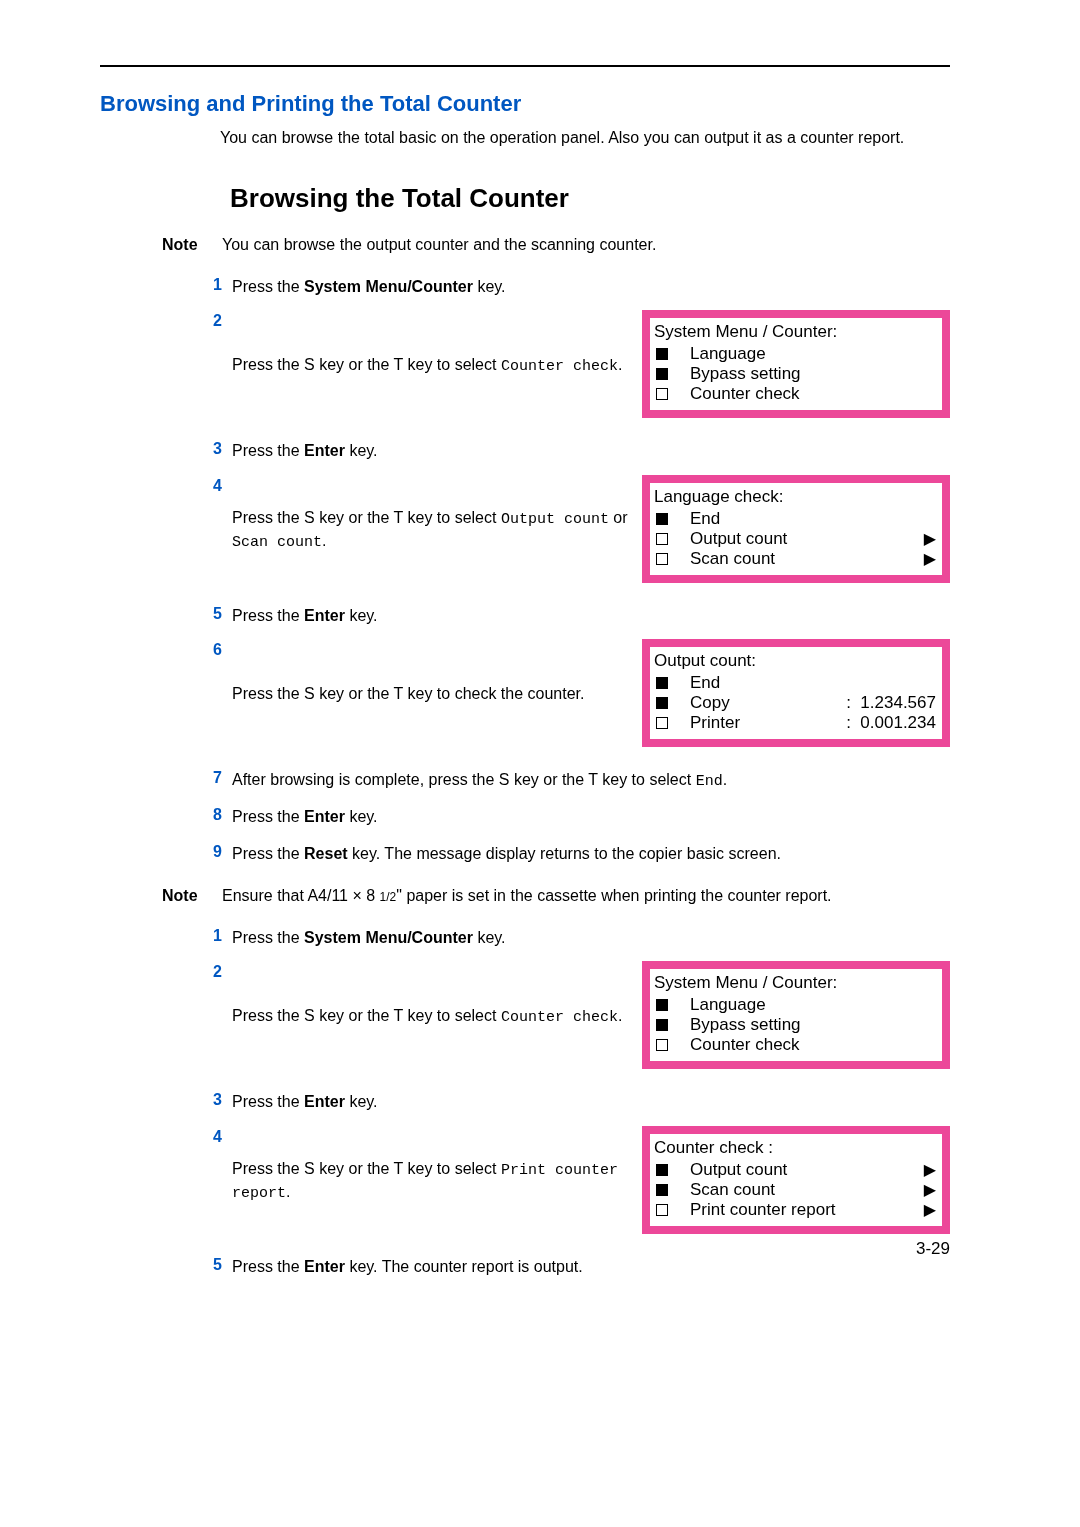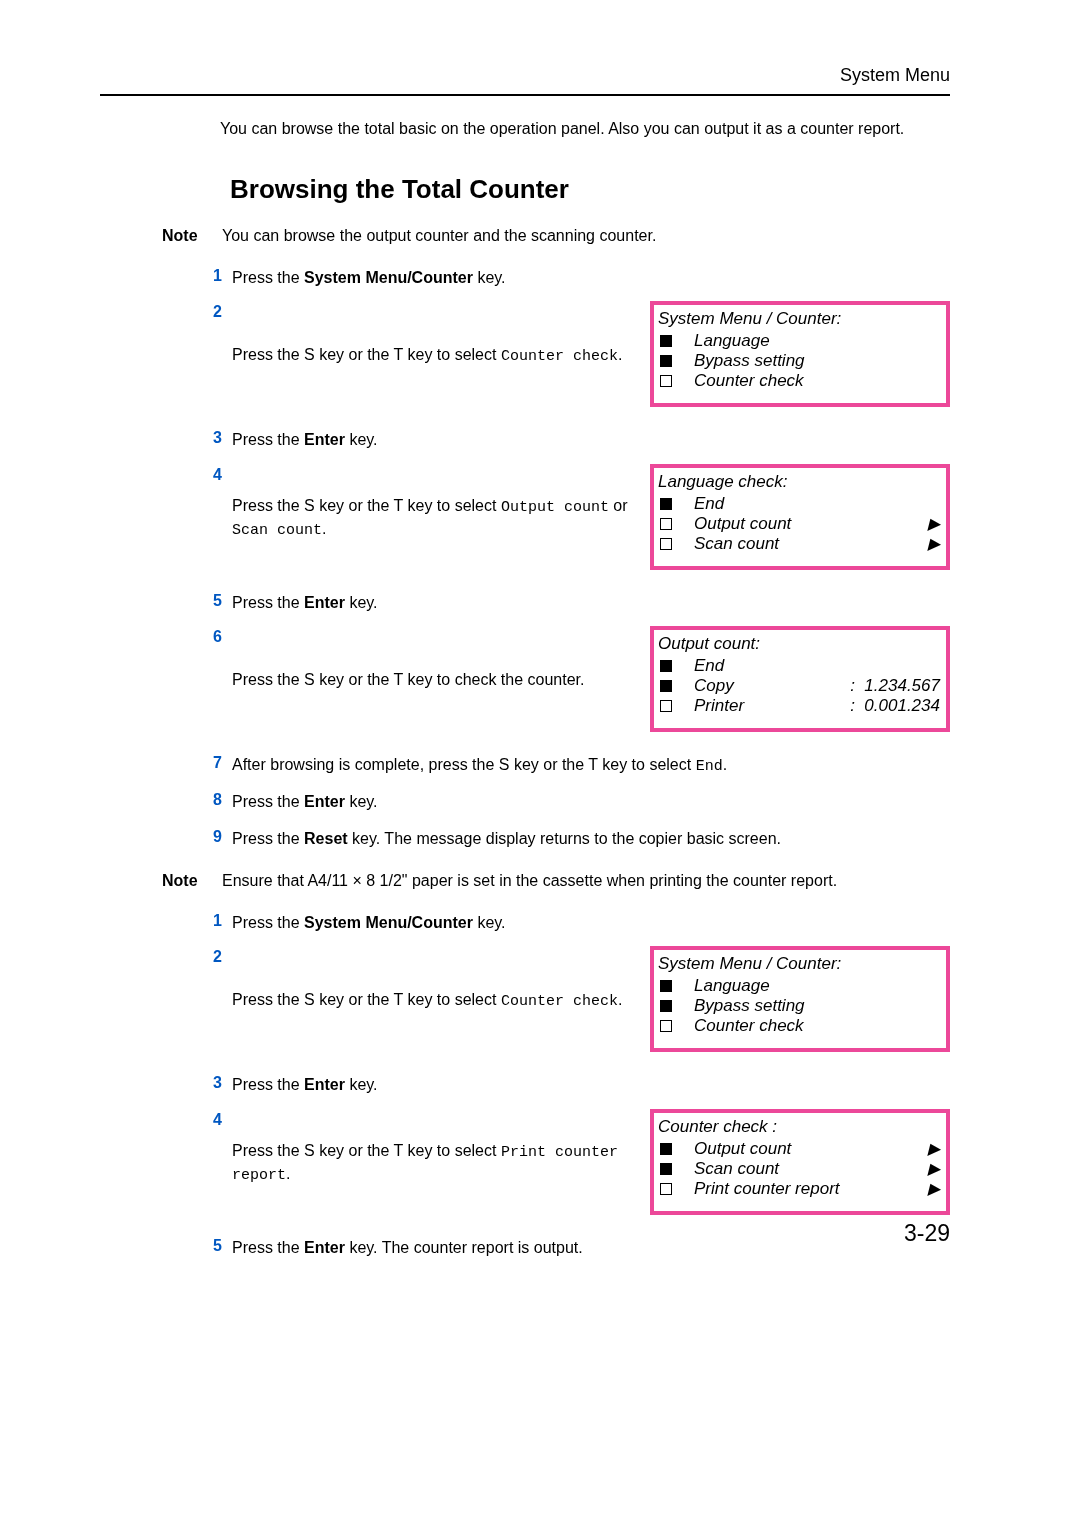--- a/index.html
+++ b/index.html
@@ -87,26 +87,25 @@
     padding-right: 10px;
     line-height: 1.4;
   }
   .mono {
     font-family: "Courier New", monospace;
     font-size: 15px;
   }
   .lcd {
     width: 280px;
     flex: none;
-    border: 4px solid #ec4899;
-    padding: 4px 6px 12px 6px;
+    border: 8px solid #ec4899;
+    padding: 4px 6px 6px 6px;
     font-size: 17px;
     margin-left: auto;
     margin-top: -2px;
-    font-style: italic;
   }
   .lcd-title { margin-bottom: 2px; margin-left: -2px; }
   .lcd-line {
     display: flex;
     align-items: center;
   }
   .lcd-box {
     width: 12px;
     height: 12px;
     border: 1.5px solid #000;
@@ -119,32 +118,32 @@
   .lcd-arrow {
     width: 14px;
     text-align: right;
     font-size: 16px;
   }
   .lcd-label { padding-left: 12px; flex: 1; }
   .lcd-val { white-space: pre; }
   .page-num {
     position: absolute;
     right: 130px;
-    bottom: 280px;
-    font-size: 23px;
+    bottom: 268px;
+    font-size: 17px;
   }
 </style>
 </head>
 <body>
 
 <div class="page">
 
-  <div class="header-label">System Menu</div>
   <hr class="top-rule">
 
+  <div class="section-heading">Browsing and Printing the Total Counter</div>
   <div class="intro-text">You can browse the total basic on the operation panel. Also you can output it as a counter report.</div>
 
   <div class="sub-heading">Browsing the Total Counter</div>
 
   <div class="note-row">
     <div class="note-label">Note</div>
     <div class="note-text">You can browse the output counter and the scanning counter.</div>
   </div>
 
   <div class="steps">
@@ -288,21 +287,21 @@
       </div>
         </div>
     </div>
 
   </div>
 
 
   <div class="note-row">
     <div class="note-label">Note</div>
     <div class="note-text">
-      <span>Ensure that A4/11 × 8 </span><span style="font-size:16px">1/2</span><span>" paper is set in the cassette when printing the counter report.</span>
+      <span>Ensure that A4/11 × 8 </span><span style="font-size:12px">1/2</span><span>" paper is set in the cassette when printing the counter report.</span>
     </div>
   </div>
 
   <div class="steps">
 
     <div class="step-row tight">
       <div class="step-num">1</div>
       <div class="step-body">
           <div class="step-text">
         <span>Press the </span><b>System Menu/Counter</b><span> key.</span>

